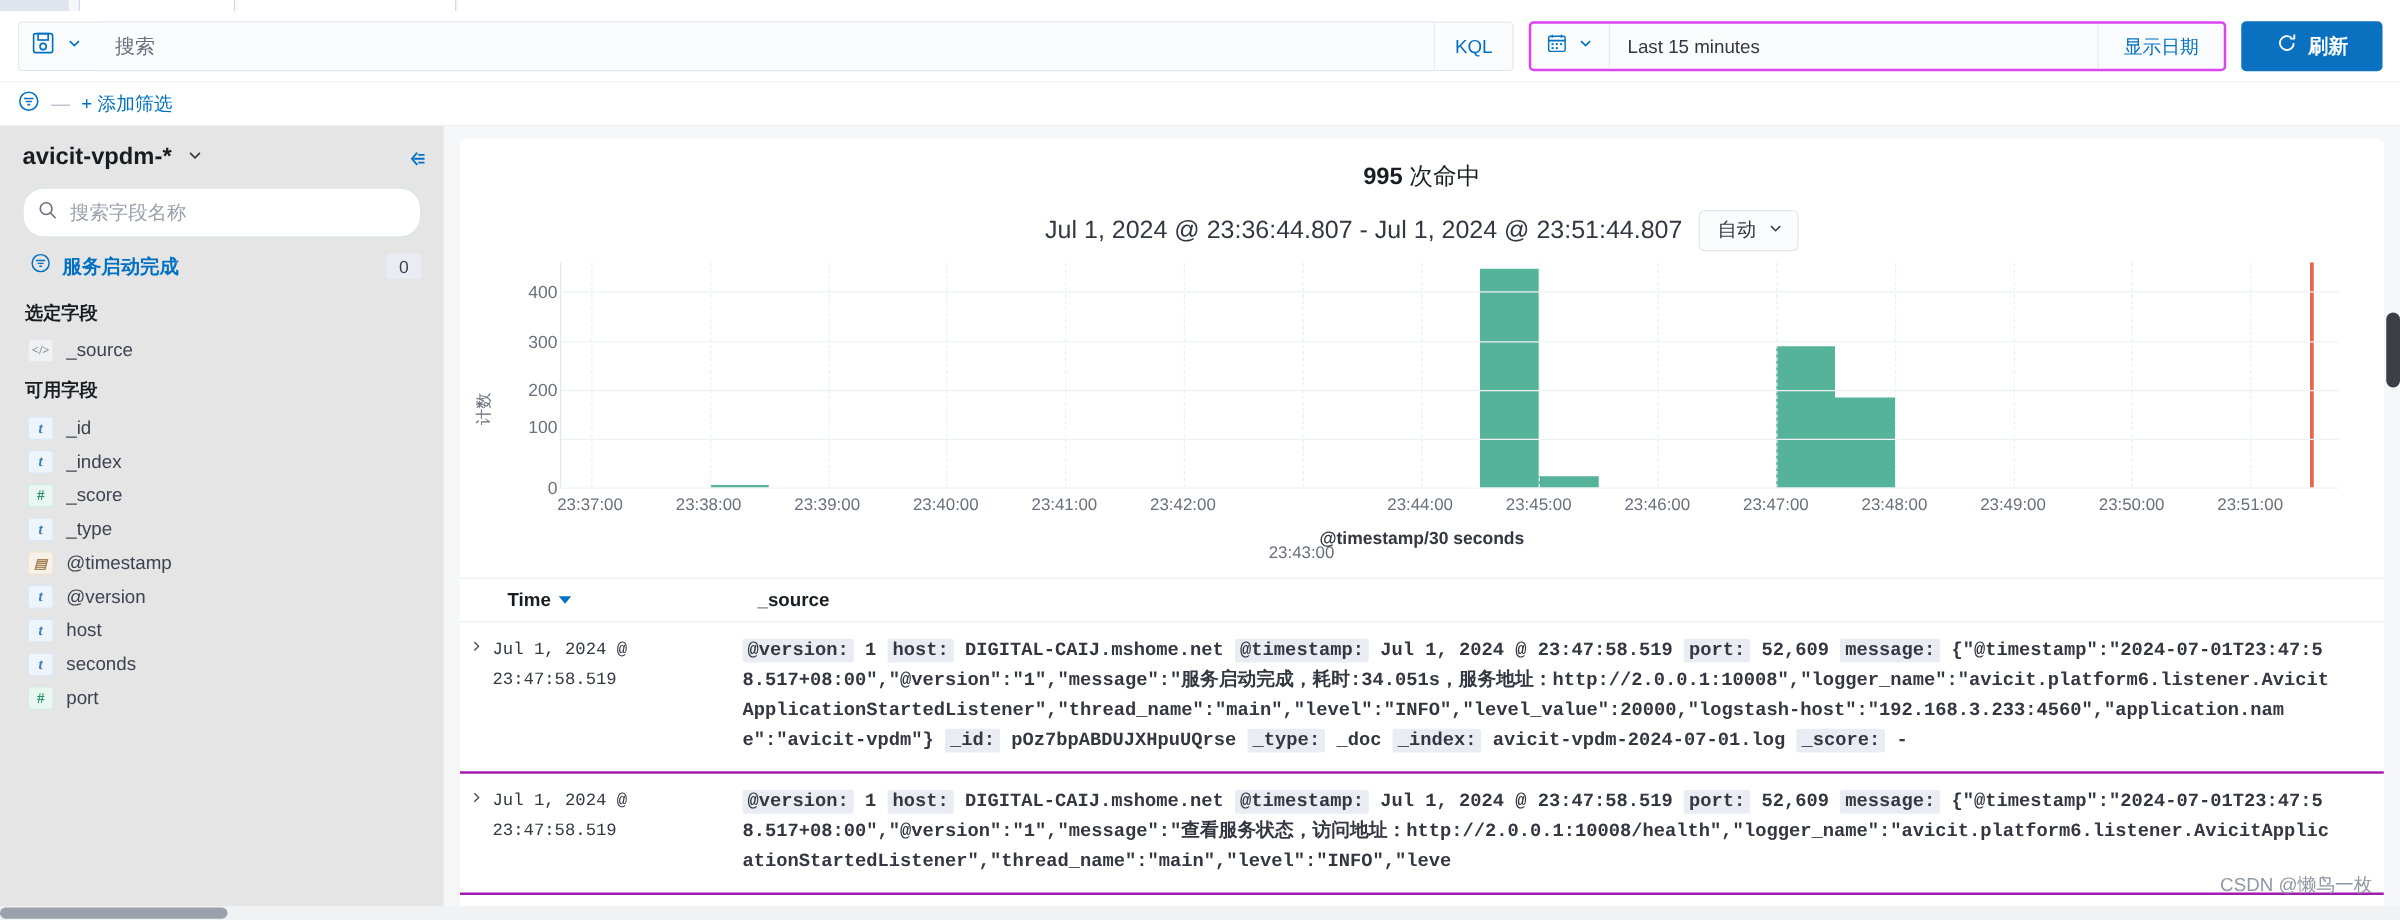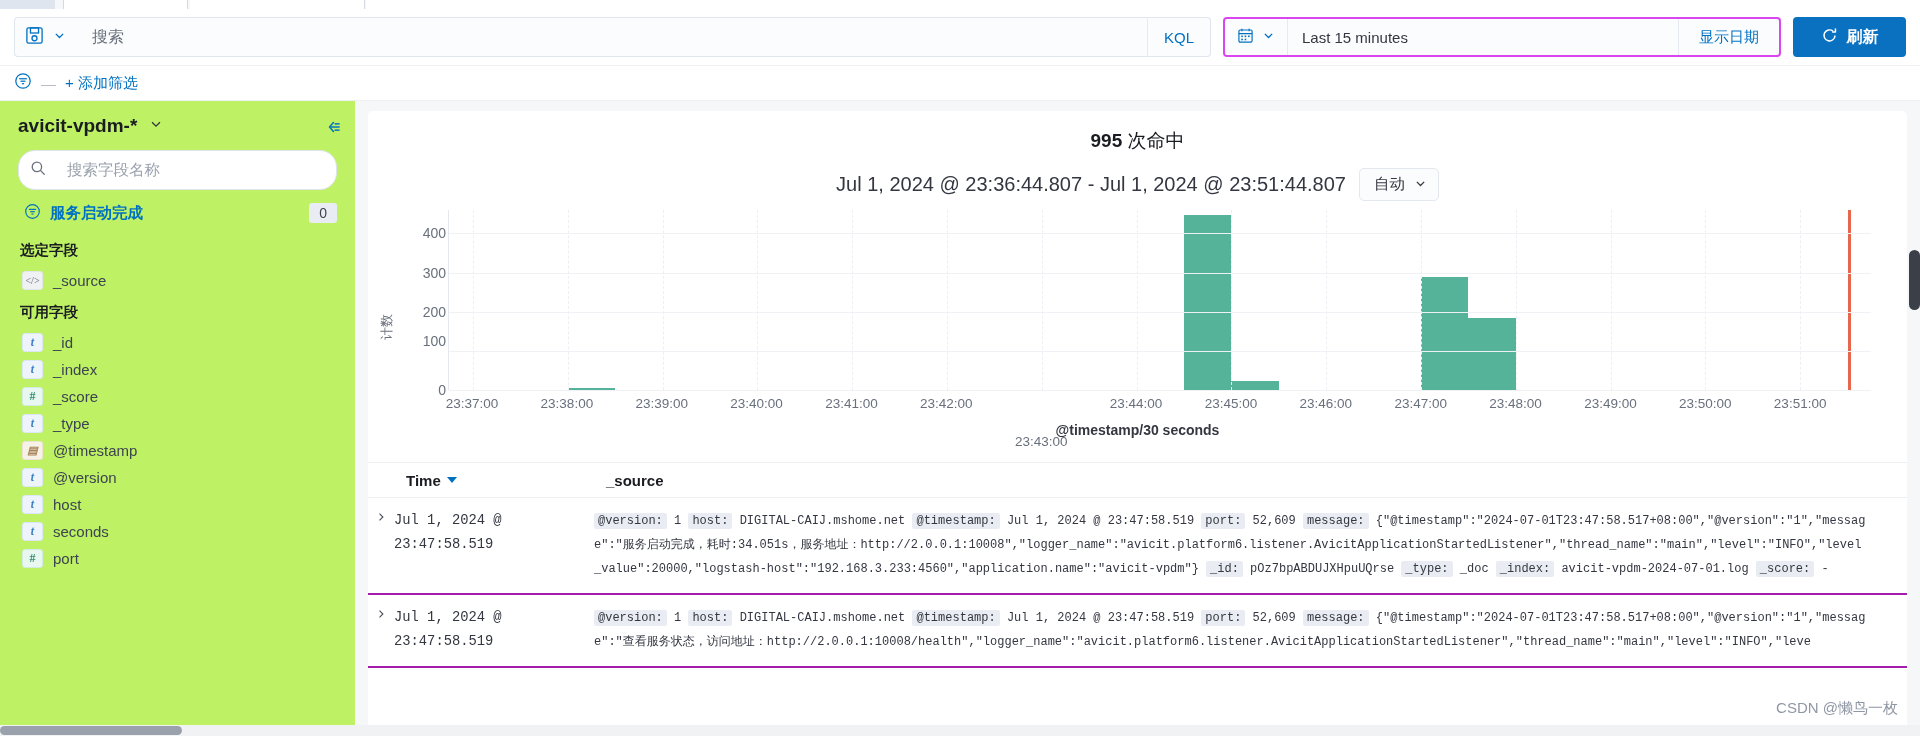--- a/index.html
+++ b/index.html
@@ -63,26 +63,26 @@
     background:#fff; border-bottom:1px solid #eef0f4;
     display:flex; align-items:center; padding-left:14px; gap:9px;
   }
   .fb-dash { color:#b6bdc8; font-size:15px; }
   .fb-add { color:#0071c2; font-size:15px; }
 
   
   .body { position:absolute; top:101px; left:0; width:1920px; height:635px; display:flex; }
 
   
-  .sidebar { width:355px; flex:0 0 355px; background:#bef264; padding:14px 18px 0 18px; position:relative; }
+  .sidebar { width:355px; flex:0 0 355px; background:#e5e5e5; padding:14px 18px 0 18px; position:relative; }
   .idx-row { display:flex; align-items:center; gap:12px; margin-bottom:13px; }
   .idx-name { font-size:19px; font-weight:700; color:#1a1c21; }
   .fieldsearch {
     height:40px; border:1px solid #dfe3ec; border-radius:17px; background:#fff;
-    display:flex; align-items:center; gap:21px; padding:0 11px; margin-bottom:4px;
+    display:flex; align-items:center; gap:10px; padding:0 11px; margin-bottom:4px;
   }
   .fieldsearch .ph { color:#9aa1ad; font-size:15.5px; }
   .filtertype-row {
     display:flex; align-items:center; gap:9px; height:38px; padding-left:6px;
   }
   .filtertype-label { color:#0071c2; font-size:15.5px; font-weight:600; }
   .filtertype-badge {
     margin-left:auto; background:#e9edf3; color:#3f4450;
     border-radius:3px; padding:2px 10px; font-size:14px;
   }
@@ -140,22 +140,22 @@
   .dt-time-col { width:200px; flex:0 0 200px; display:flex; align-items:center; gap:6px; }
   .dt-h { font-size:15px; font-weight:700; color:#1a1c21; }
   .caret-down { width:0;height:0;border-left:5px solid transparent;border-right:5px solid transparent;border-top:6px solid #0071c2; }
   .dt-row { display:flex; border-bottom:2px solid #a21caf; padding:11px 0 12px 0; }
   .dt-exp { width:26px; flex:0 0 26px; display:flex; justify-content:center; padding-top:2px; color:#4a4f59; }
   .dt-time {
     width:200px; flex:0 0 200px; font-family:"Liberation Mono", monospace;
     font-size:13.8px; color:#343741; line-height:24px;
   }
   .dt-src {
-    flex:1; font-family:"Liberation Mono", monospace; font-size:12px;
-    line-height:24px; color:#343741; padding-right:40px; word-break:break-all;
+    flex:1; font-family:"Liberation Mono", monospace; font-size:15px;
+    line-height:24px; color:#343741; padding-right:40px; word-break:break-all;font-weight:bold;
   }
   .chip { background:#e9edf3; border-radius:2px; padding:1px 4px; color:#343741; }
 
   
   .vscroll { position:absolute; right:0; top:250px; width:11px; height:60px; background:#3a3f48; border-radius:6px; }
   .hscroll { position:absolute; left:0; bottom:0; width:1920px; height:11px; background:#f1f2f4; }
   .hscroll i { position:absolute; left:0; top:1px; width:182px; height:9px; background:#9aa1ac; border-radius:5px; }
   .watermark { position:absolute; right:22px; bottom:18px; font-size:15px; color:#9098a5; }
 </style>
 </head>

